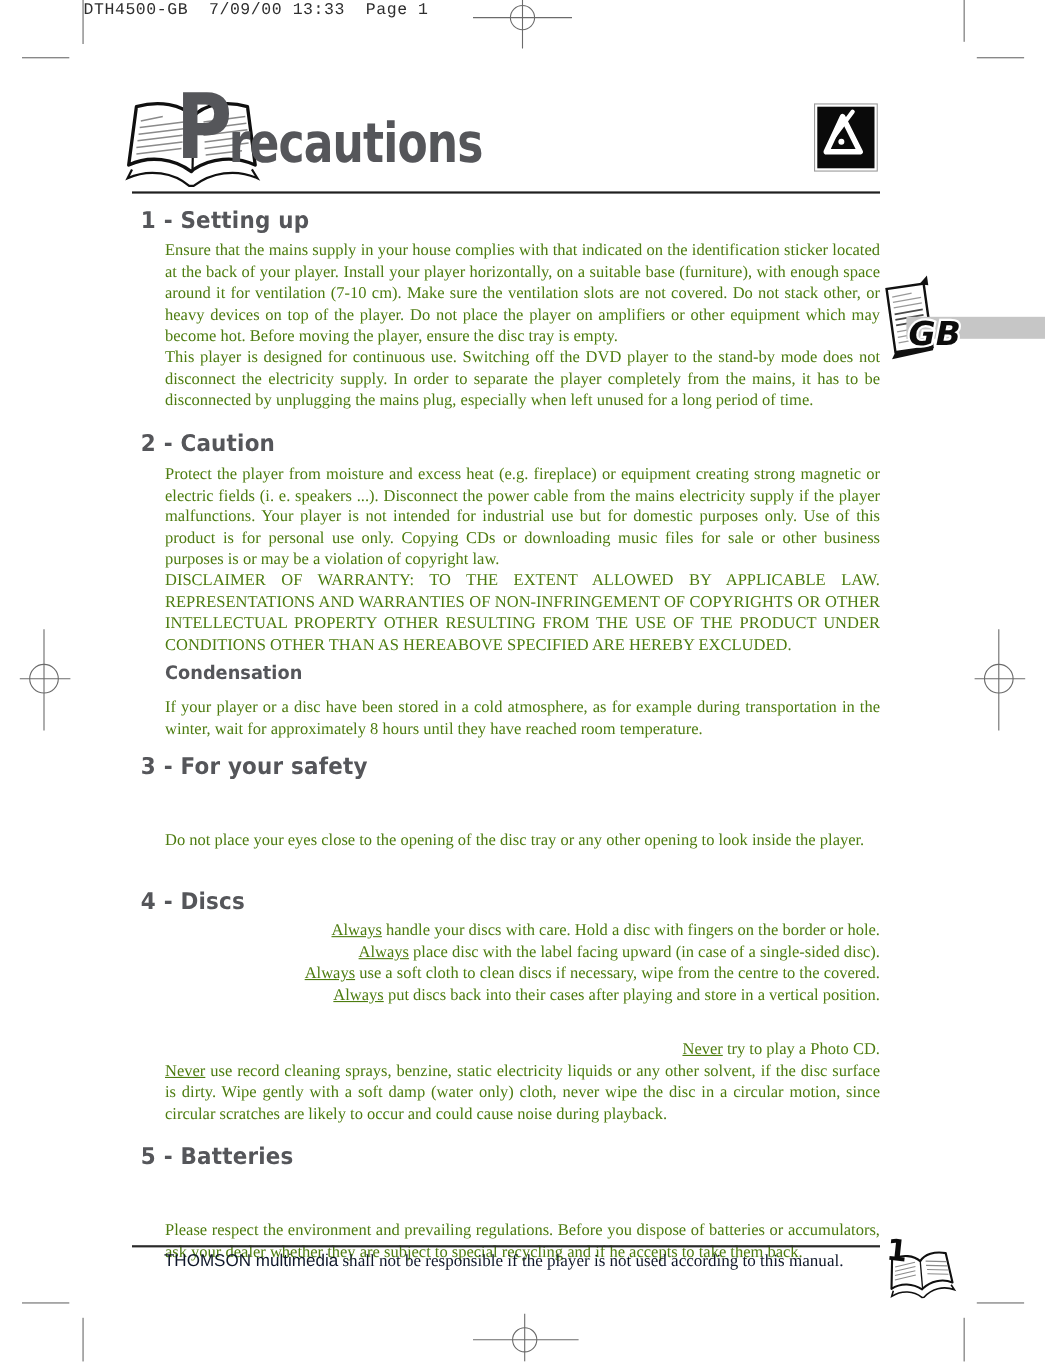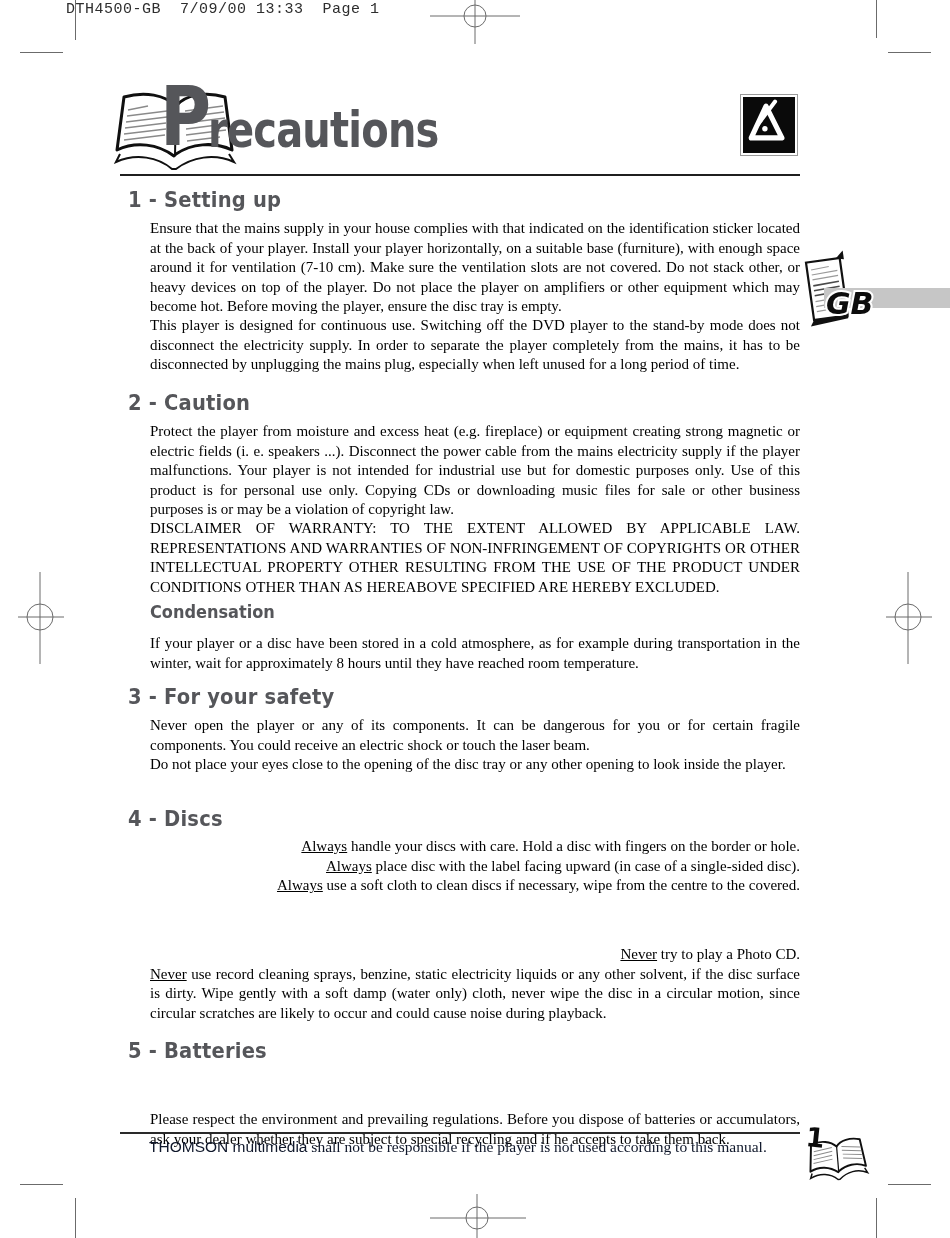--- a/index.html
+++ b/index.html
@@ -5,21 +5,21 @@
   html,body { margin:0; padding:0; background:#ffffff; }
   .page {
     position:relative; width:950px; height:1238px; background:#fff;
     overflow:hidden; font-family:"Liberation Serif", serif; color:#131313;
   }
   
   .mark-line { position:absolute; background:#6b6b6b; }
   .reg-svg { position:absolute; }
   
   .print-header {
-    position:absolute; left:66px; top:1px;
+    position:absolute; left:76px; top:1px;
     font-family:"Liberation Mono", monospace; font-size:15px; color:#2e2e2e;
     white-space:pre; letter-spacing:0.5px;
   }
   
   .title-block { position:absolute; left:130px; top:84px; width:670px; height:92px; }
   .title-rule { position:absolute; left:-10px; width:680px; bottom:0; height:2px; background:#1f1f1f; }
   .book-big { position:absolute; left:-20px; top:4px; }
   .title-p {
     position:absolute; left:30px; top:2px;
     font-family:"DejaVu Sans", sans-serif; font-weight:700; font-size:82px; line-height:62px;
@@ -43,21 +43,21 @@
     white-space:nowrap;
   }
   .h-sub {
     position:absolute; left:150px;
     font-family:"DejaVu Sans", sans-serif; font-weight:700; font-size:17px; line-height:20px;
     color:#55565a; transform:scaleX(0.95); transform-origin:left top; white-space:nowrap;
   }
   
   .body-p {
     position:absolute; left:150px; width:650px;
-    font-size:15px; line-height:19.5px; text-align:justify; color:#000000;
+    font-size:15px; line-height:19.5px; text-align:justify; color:#4d7c0f;
   }
   .body-p p { margin:0; }
   .no-just { text-align:left; }
   .u { text-decoration:underline; }
   .rule-line { margin:0; line-height:19.7px;text-align:right; }
   .never-para { margin-top:0; }
   
   .footer-rule { position:absolute; left:120px; top:1132px; width:680px; height:2px; background:#2a2a2a; }
   .footer-line { position:absolute; left:149px; top:1137px; width:680px; font-size:15.5px; line-height:20px; white-space:nowrap; color:#0f172a; }
   .footer-brand { font-family:"Liberation Sans", sans-serif; font-size:15.5px; }
@@ -170,28 +170,28 @@
   <div class="body-p" style="top:219px;">Ensure that the mains supply in your house complies with that indicated on the identification sticker located at the back of your player. Install your player horizontally, on a suitable base (furniture), with enough space around it for ventilation (7-10 cm). Make sure the ventilation slots are not covered. Do not stack other, or heavy devices on top of the player. Do not place the player on amplifiers or other equipment which may become hot. Before moving the player, ensure the disc tray is empty.</div>
   <div class="body-p" style="top:316px;">This player is designed for continuous use. Switching off the DVD player to the stand-by mode does not disconnect the electricity supply. In order to separate the player completely from the mains, it has to be disconnected by unplugging the mains plug, especially when left unused for a long period of time.</div>
 
   <div class="h-sec" style="top:391px;">2 - Caution</div>
   <div class="body-p" style="top:422px;">Protect the player from moisture and excess heat (e.g. fireplace) or equipment creating strong magnetic or electric fields (i. e. speakers ...). Disconnect the power cable from the mains electricity supply if the player malfunctions. Your player is not intended for industrial use but for domestic purposes only. Use of this product is for personal use only. Copying CDs or downloading music files for sale or other business purposes is or may be a violation of copyright law.</div>
   <div class="body-p" style="top:519px;">DISCLAIMER OF WARRANTY: TO THE EXTENT ALLOWED BY APPLICABLE LAW. REPRESENTATIONS AND WARRANTIES OF NON-INFRINGEMENT OF COPYRIGHTS OR OTHER INTELLECTUAL PROPERTY OTHER RESULTING FROM THE USE OF THE PRODUCT UNDER CONDITIONS OTHER THAN AS HEREABOVE SPECIFIED ARE HEREBY EXCLUDED.</div>
   <div class="h-sub" style="top:602px;">Condensation</div>
   <div class="body-p" style="top:634px;">If your player or a disc have been stored in a cold atmosphere, as for example during transportation in the winter, wait for approximately 8 hours until they have reached room temperature.</div>
 
   <div class="h-sec" style="top:685px;">3 - For your safety</div>
-  <div class="body-p" style="top:716px;">Never open the player or any of its components. It can be dangerous for you or for certain fragile components. You could receive an electric shock or touch the laser beam.</div>
   <div class="body-p" style="top:755px;">Do not place your eyes close to the opening of the disc tray or any other opening to look inside the player.</div>
 
   <div class="h-sec" style="top:807px;">4 - Discs</div>
   <div class="body-p no-just" style="top:837px;">
     <p class="rule-line"><span class="u">Always</span><span> handle your discs with care. Hold a disc with fingers on the border or hole.</span></p>
     <p class="rule-line"><span class="u">Always</span><span> place disc with the label facing upward (in case of a single-sided disc).</span></p>
     <p class="rule-line"><span class="u">Always</span><span> use a soft cloth to clean discs if necessary, wipe from the centre to the covered.</span></p>
+    <p class="rule-line"><span class="u">Always</span><span> put discs back into their cases after playing and store in a vertical position.</span></p>
   </div>
   <div class="body-p" style="top:945px;">
     <p class="rule-line no-just"><span class="u">Never</span><span> try to play a Photo CD.</span></p>
     <p class="never-para"><span class="u">Never</span><span> use record cleaning sprays, benzine, static electricity liquids or any other solvent, if the disc surface is dirty. Wipe gently with a soft damp (water only) cloth, never wipe the disc in a circular motion, since circular scratches are likely to occur and could cause noise during playback.</span></p>
   </div>
 
   <div class="h-sec" style="top:1039px;">5 - Batteries</div>
   <div class="body-p" style="top:1069px;margin-top:41px;">Please respect the environment and prevailing regulations. Before you dispose of batteries or accumulators, ask your dealer whether they are subject to special recycling and if he accepts to take them back.</div>
 
   <div class="footer-rule"></div>

